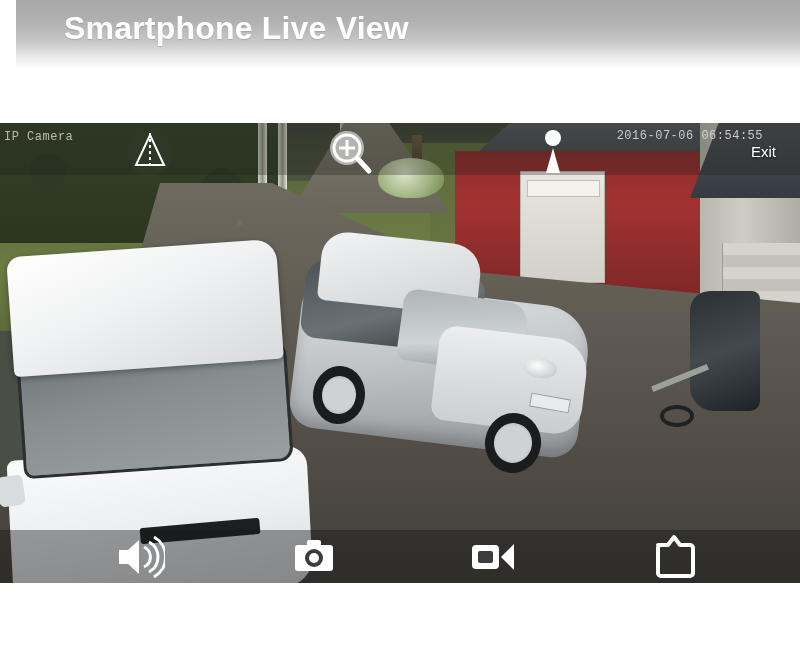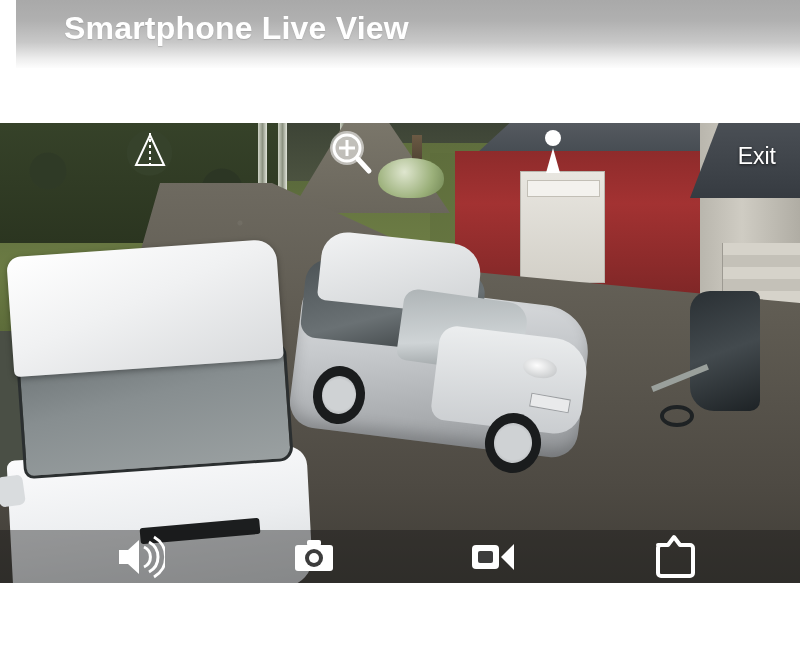--- a/index.html
+++ b/index.html
@@ -249,21 +249,21 @@
     font-size:12px; color:#cfd4c9; opacity:.85; letter-spacing:.5px;
   }
   .timestamp{
     position:absolute; right:37px; top:6px;
     font-family:"Liberation Mono", monospace;
     font-size:12px; color:#d7dbd3; opacity:.9; letter-spacing:.5px;
     white-space:nowrap;
   }
   .exit-btn{
     position:absolute; right:24px; top:20px;
-    font-size:23px; color:#ffffff; white-space:nowrap;
+    font-size:15px; color:#ffffff; white-space:nowrap;
     text-shadow:0 1px 3px rgba(0,0,0,.7);
     cursor:pointer;
   }
 
   
   .vicon{ position:absolute; cursor:pointer; }
   .ic-mirror{ left:130px; top:8px; width:40px; height:40px; }
   .ic-amp{   left:325px; top:4px; width:50px; height:50px; }
   .ic-comm{  left:535px; top:6px; width:36px; height:46px; }
 
@@ -344,20 +344,24 @@
 
       <div class="van">
         <div class="van-hood"></div>
         <div class="van-wind"></div>
         <div class="van-roof"></div>
         <div class="van-grille"></div>
         <div class="van-mirror"></div>
       </div>
     </div>
 
+    <div class="ov-top">
+      <div class="cam-label">IP Camera</div>
+      <div class="timestamp">2016-07-06 06:54:55</div>
+    </div>
 
     <div class="exit-btn">Exit</div>
 
     <div class="vicon ic-mirror">
       <svg width="40" height="40" viewBox="0 0 40 40">
         <polygon points="20,4 34,34 6,34" fill="none" stroke="#ffffff" stroke-width="2"></polygon>
         <line x1="20" y1="2" x2="20" y2="38" stroke="#ffffff" stroke-width="2" stroke-dasharray="3,3"></line>
       </svg>
     </div>
 

